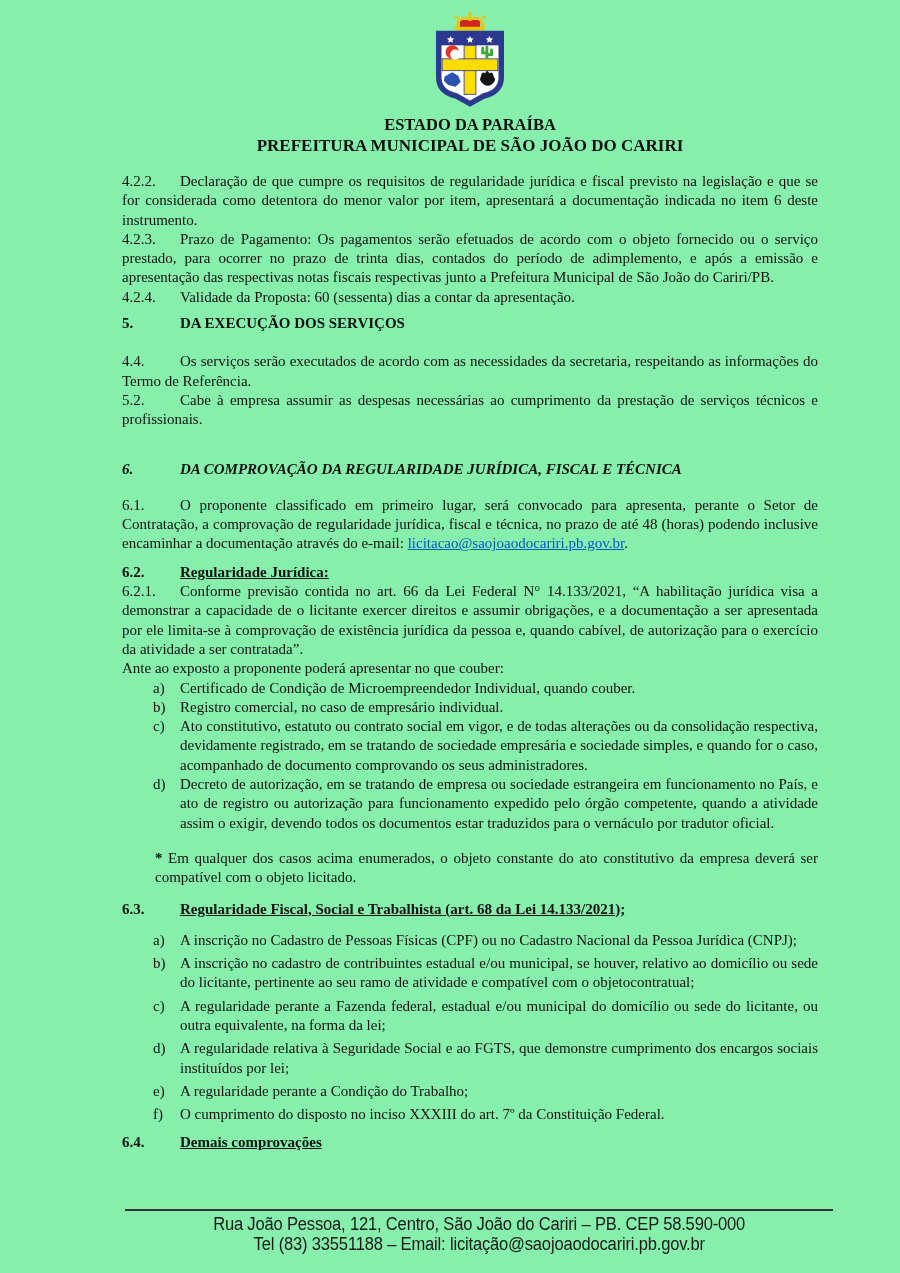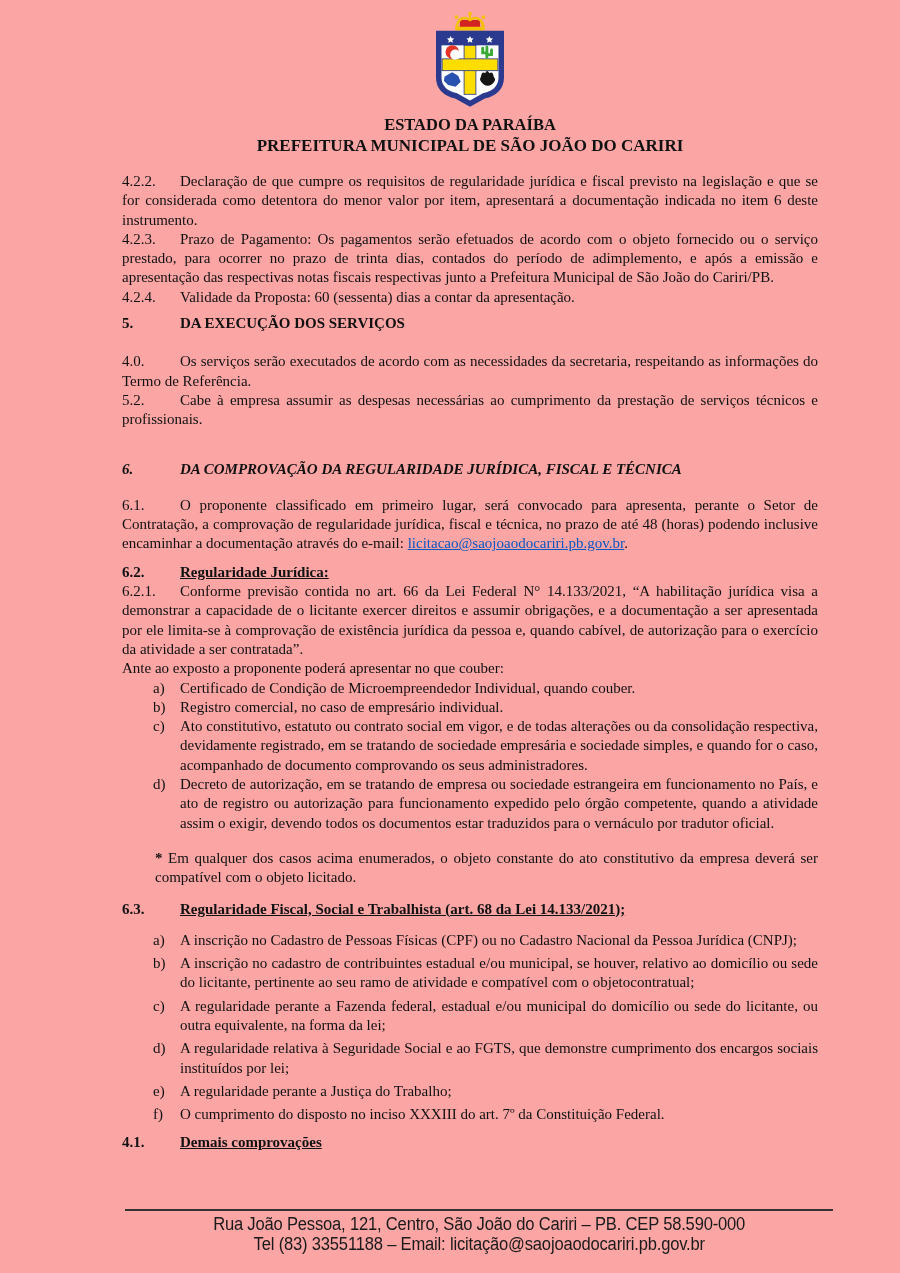--- a/index.html
+++ b/index.html
@@ -1,19 +1,19 @@
 <!DOCTYPE html>
 <html lang="pt"><head>
 <meta charset="utf-8">
 <style>
   html,body{margin:0;padding:0;background:#ffffff;}
   .page{
     position:relative;
     width:900px;height:1273px;
-    background:#fca5a5;
+    background:#86efac;
     overflow:hidden;
     font-family:"Liberation Serif", serif;
     color:#111;
   }
   .content{
     position:absolute;
     left:122px; right:82px; top:0;
   }
   
   .crest-wrap{width:100%;text-align:center;margin-top:8px;}
@@ -120,21 +120,21 @@
     <div class="bodytext">
 
       <p class="npara mt-first"><span class="pnum">4.2.2.</span><span>Declaração de que cumpre os requisitos de regularidade jurídica e fiscal previsto na legislação e que se for considerada como detentora do menor valor por item, apresentará a documentação indicada no item 6 deste instrumento.</span></p>
 
       <p class="npara"><span class="pnum">4.2.3.</span><span>Prazo de Pagamento: Os pagamentos serão efetuados de acordo com o objeto fornecido ou o serviço prestado, para ocorrer no prazo de trinta dias, contados do período de adimplemento, e após a emissão e apresentação das respectivas notas fiscais respectivas junto a Prefeitura Municipal de São João do Cariri/PB.</span></p>
 
       <p class="npara"><span class="pnum">4.2.4.</span><span>Validade da Proposta: 60 (sessenta) dias a contar da apresentação.</span></p>
 
       <p class="heading mt-sm"><span class="pnum">5.</span><span>DA EXECUÇÃO DOS SERVIÇOS</span></p>
 
-      <p class="npara mt-blank"><span class="pnum">4.0.</span><span>Os serviços serão executados de acordo com as necessidades da secretaria, respeitando as informações do Termo de Referência.</span></p>
+      <p class="npara mt-blank"><span class="pnum">4.4.</span><span>Os serviços serão executados de acordo com as necessidades da secretaria, respeitando as informações do Termo de Referência.</span></p>
 
       <p class="npara"><span class="pnum">5.2.</span><span>Cabe à empresa assumir as despesas necessárias ao cumprimento da prestação de serviços técnicos e profissionais.</span></p>
 
       <p class="heading mt-xl"><span class="pnum">6.</span><span>DA COMPROVAÇÃO DA REGULARIDADE JURÍDICA, FISCAL E TÉCNICA</span></p>
 
       <p class="npara mt-lg"><span class="pnum">6.1.</span><span>O proponente classificado em primeiro lugar, será convocado para apresenta, perante o Setor de Contratação, a comprovação de regularidade jurídica, fiscal e técnica, no prazo de até 48 (horas) podendo inclusive encaminhar a documentação através do e-mail: </span><a class="email-link">licitacao@saojoaodocariri.pb.gov.br</a><span>.</span></p>
 
       <p class="heading mt-h62"><span class="pnum">6.2.</span><span class="u">Regularidade Jurídica:</span></p>
 
       <p class="npara"><span class="pnum">6.2.1.</span><span>Conforme previsão contida no art. 66 da Lei Federal N° 14.133/2021, “A habilitação jurídica visa a demonstrar a capacidade de o licitante exercer direitos e assumir obrigações, e a documentação a ser apresentada por ele limita-se à comprovação de existência jurídica da pessoa e, quando cabível, de autorização para o exercício da atividade a ser contratada”.</span></p>
@@ -150,25 +150,25 @@
 
       <p class="note mt-note"><span class="mk">*</span> <span>Em qualquer dos casos acima enumerados, o objeto constante do ato constitutivo da empresa deverá ser compatível com o objeto licitado.</span></p>
 
       <p class="heading mt-h63"><span class="pnum">6.3.</span><span class="u">Regularidade Fiscal, Social e Trabalhista (art. 68 da Lei 14.133/2021);</span></p>
 
       <div class="list63 mt-list63">
         <div class="li"><span class="mk">a)</span><span>A inscrição no Cadastro de Pessoas Físicas (CPF) ou no Cadastro Nacional da Pessoa Jurídica (CNPJ);</span></div>
         <div class="li"><span class="mk">b)</span><span>A inscrição no cadastro de contribuintes estadual e/ou municipal, se houver, relativo ao domicílio ou sede do licitante, pertinente ao seu ramo de atividade e compatível com o objetocontratual;</span></div>
         <div class="li"><span class="mk">c)</span><span>A regularidade perante a Fazenda federal, estadual e/ou municipal do domicílio ou sede do licitante, ou outra equivalente, na forma da lei;</span></div>
         <div class="li"><span class="mk">d)</span><span>A regularidade relativa à Seguridade Social e ao FGTS, que demonstre cumprimento dos encargos sociais instituídos por lei;</span></div>
-        <div class="li"><span class="mk">e)</span><span>A regularidade perante a Justiça do Trabalho;</span></div>
+        <div class="li"><span class="mk">e)</span><span>A regularidade perante a Condição do Trabalho;</span></div>
         <div class="li"><span class="mk">f)</span><span>O cumprimento do disposto no inciso XXXIII do art. 7º da Constituição Federal.</span></div>
       </div>
 
-      <p class="heading mt-h64"><span class="pnum">4.1.</span><span class="u">Demais comprovações</span></p>
+      <p class="heading mt-h64"><span class="pnum">6.4.</span><span class="u">Demais comprovações</span></p>
 
     </div>
   </div>
 
   <div class="footer">
     <span class="fline">Rua João Pessoa, 121, Centro, São João do Cariri – PB. CEP 58.590-000</span><br>
     <span class="fline">Tel (83) 33551188 – Email: licitação@saojoaodocariri.pb.gov.br</span>
   </div>
 </div>
 

